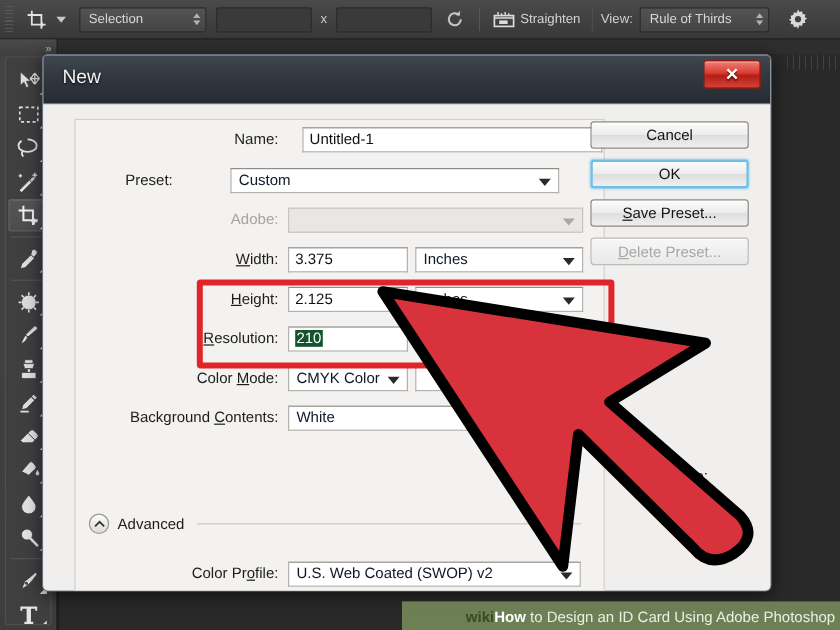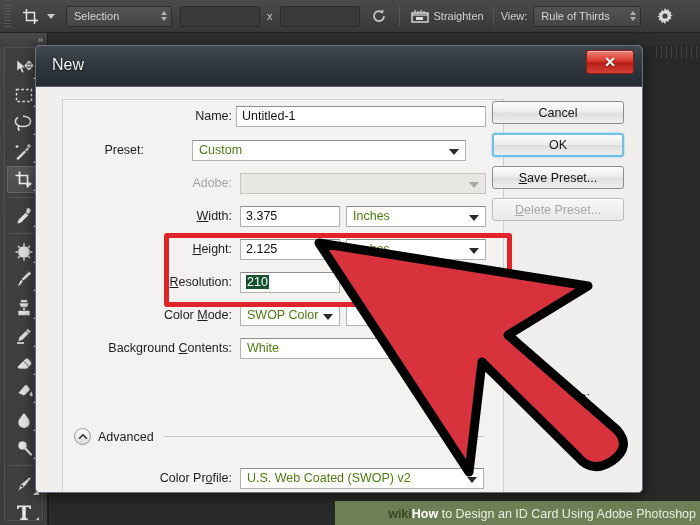--- a/index.html
+++ b/index.html
@@ -168,21 +168,21 @@
     line-height: 19px;
     padding: 0 5px;
     white-space: nowrap; overflow: hidden;
   }
   .combo {
     position: relative;
     background: #fff;
     border: 1px solid #b4b2ae;
     border-top-color: #8f8d89;
     height: 21px;
-    font-size: 12.5px; color:#4d7c0f;
+    font-size: 12.5px; color:#0f172a;
     line-height: 19px;
     padding: 0 20px 0 6px;
     white-space: nowrap; overflow:hidden;
   }
   .combo.disabled { background:#e8e7e4; color:#a6a4a0; border-color:#c7c5c1; }
   .combo .arr {
     position:absolute; right: 6px; top: 8px;
     width:0;height:0;border-left:5px solid transparent;border-right:5px solid transparent;
     border-top: 6px solid #2a2a2a;
   }
@@ -499,21 +499,21 @@
       <div class="dlg-title">New</div>
       <div class="dlg-close">✕</div>
     </div>
 
     <div class="dlg-body">
       <div class="dlg-inner">
 
         <div class="form-panel"></div>
 
         <div class="row" style="left:70px; top:10px; width:390px;">
-          <span class="lbl" style="width:118px; margin-right:4px;">Name:</span>
+          <span class="lbl" style="width:118px; margin-right:20px;">Name:</span>
           <div class="txtfield" style="width:250px;">Untitled-1</div>
         </div>
 
         <div class="row" style="left:44px; top:44px; width:420px;gap:40px;">
           <span class="lbl" style="width:56px; margin-right:8px;">Preset:</span>
           <div class="combo" style="width:274px;">
             <span>Custom</span>
             <span class="arr"></span>
           </div>
         </div>
@@ -549,21 +549,21 @@
           <div class="txtfield" style="width:100px;"><span class="sel-text">210</span></div>
           <div class="combo" style="width:140px; margin-left:6px;">
             <span></span>
             <span class="arr"></span>
           </div>
         </div>
 
         <div class="row" style="left:66px; top:209px; width:400px;">
           <span class="lbl" style="width:122px; margin-right:8px;">Color <u>M</u>ode:</span>
           <div class="combo" style="width:100px;">
-            <span>SWOP Color</span>
+            <span>CMYK Color</span>
             <span class="arr"></span>
           </div>
           <div class="combo" style="width:140px; margin-left:6px;">
             <span></span>
             <span class="arr"></span>
           </div>
         </div>
 
         <div class="row" style="left:18px; top:242px; width:440px;">
           <span class="lbl" style="width:170px; margin-right:8px;padding-left:40px;">Background <u>C</u>ontents:</span>

